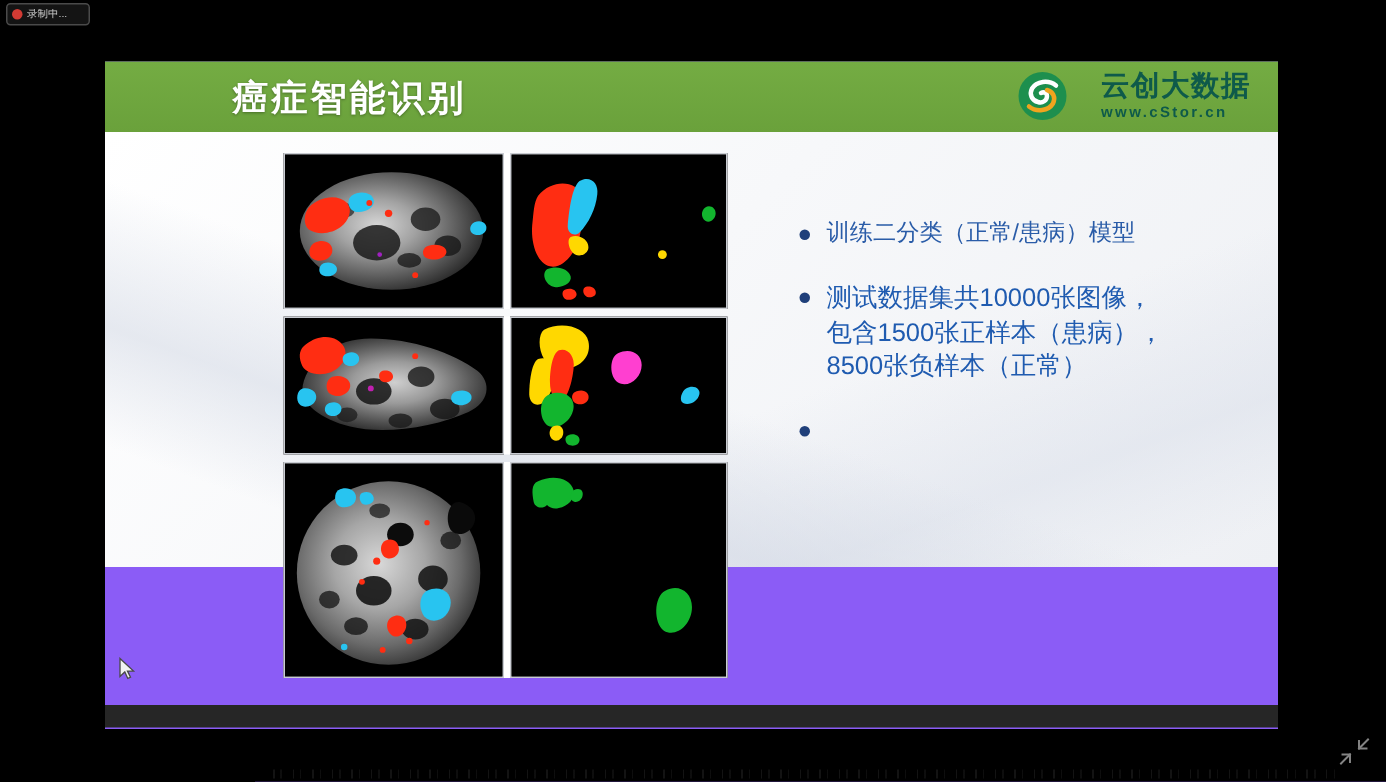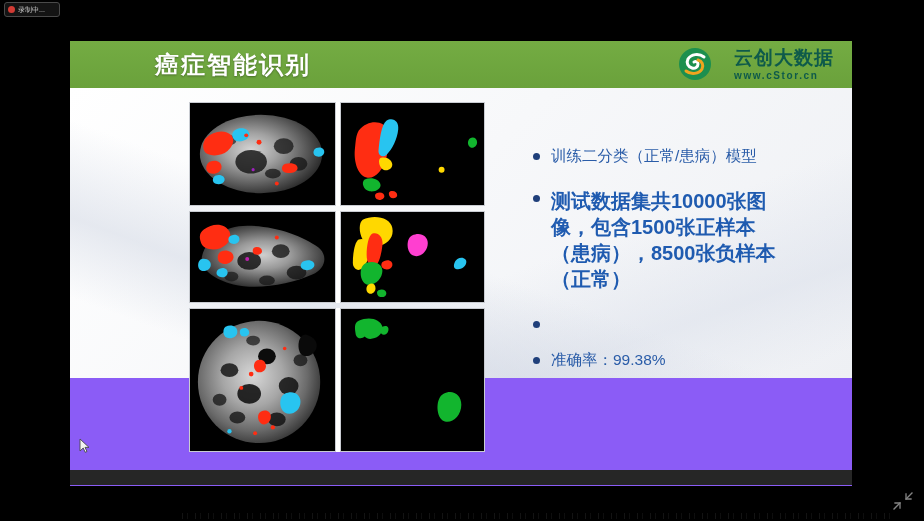--- a/index.html
+++ b/index.html
@@ -185,23 +185,23 @@
     background: #1f3f7a;
     margin-top: 7px;
     margin-right: 11px;
   }
   .bullet-text {
     color: #2a5ca8;
     font-size: 15.5px;
     line-height: 1.32;
   }
   .bullet.strong .bullet-text {
-    font-weight: bold;
+    font-weight: normal;
     color: #1f5bb0;
-    font-size: 20px;
+    font-size: 17px;
     line-height: 1.3;
   }
 
   
   .bottom-strip {
     position: absolute;
     left: 70px;
     top: 470px;
     width: 782px;
     height: 15px;
@@ -416,24 +416,20 @@
 
       <div class="bullet strong">
         <span class="bullet-dot"></span>
         <span class="bullet-text">测试数据集共10000张图像，包含1500张正样本（患病），8500张负样本（正常）</span>
       </div>
 
       <div class="bullet">
         <span class="bullet-dot"></span>
       </div>
 
-      <div class="bullet">
-        <span class="bullet-dot"></span>
-        <span class="bullet-text">准确率：99.38%</span>
-      </div>
 
     </div>
 
   </div>
 </div>
 
 <div class="bottom-strip"></div>
 <div class="noise-line"></div>
 
 <div class="fullscreen-exit" title="">

